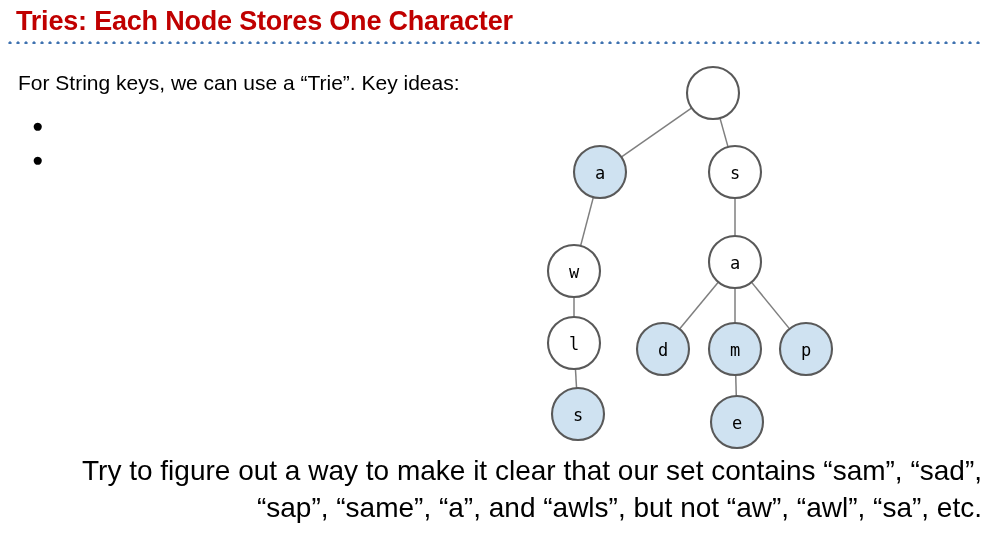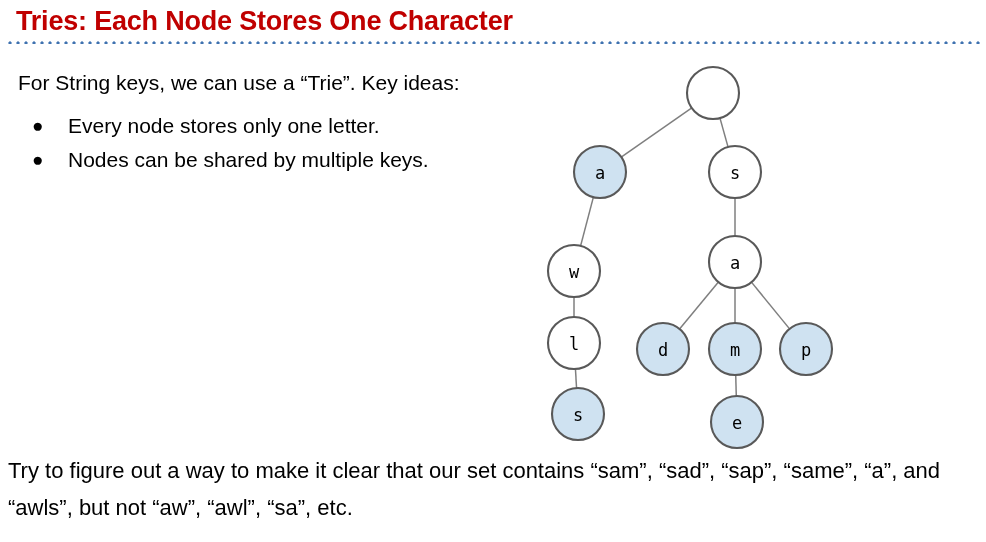--- a/index.html
+++ b/index.html
@@ -75,25 +75,26 @@
   .bullet-text {
     margin-left: 18px;
     font-size: 21px;
     line-height: 32px;
     white-space: nowrap;
   }
 
   
   #closing-text {
     position: absolute;
-    left: 8px;
+    left: 32px;
     top: 452px;
     width: 950px;
-    font-size: 22px;
+    font-size: 28px;
     line-height: 37px;
+    text-align: right;
   }
 
   
   #trie-diagram {
     position: absolute;
     left: 0;
     top: 0;
     width: 986px;
     height: 542px;
     pointer-events: none;
@@ -123,25 +124,23 @@
 
 <div id="slide-title">Tries: Each Node Stores One Character</div>
 
 <div id="title-divider"></div>
 
 <div id="intro-line">For String keys, we can use a “Trie”. Key ideas:</div>
 
 <div id="bullet-list">
   <div class="bullet-row">
     <span class="bullet-dot">●</span>
-    <span class="bullet-text">Every node stores only one letter.</span>
   </div>
   <div class="bullet-row">
     <span class="bullet-dot">●</span>
-    <span class="bullet-text">Nodes can be shared by multiple keys.</span>
   </div>
 </div>
 
 <svg id="trie-diagram" viewBox="0 0 986 542" width="986" height="542" xmlns="http://www.w3.org/2000/svg">
   <g id="trie-edges">
       <line x1="692.5106871495494" y1="107.32438686004954" x2="620.4893128504506" y2="157.67561313995046" class="trie-edge" stroke="#7f7f7f"></line>
       <line x1="719.7068183693466" y1="117.08357505356285" x2="728.2931816306534" y2="147.91642494643716" class="trie-edge" stroke="#7f7f7f"></line>
       <line x1="593.6496906121536" y1="196.18002420756915" x2="580.3503093878464" y2="246.81997579243085" class="trie-edge" stroke="#7f7f7f"></line>
       <line x1="735" y1="197" x2="735" y2="237" class="trie-edge" stroke="#7f7f7f"></line>
       <line x1="574" y1="296" x2="574" y2="318" class="trie-edge" stroke="#7f7f7f"></line>

